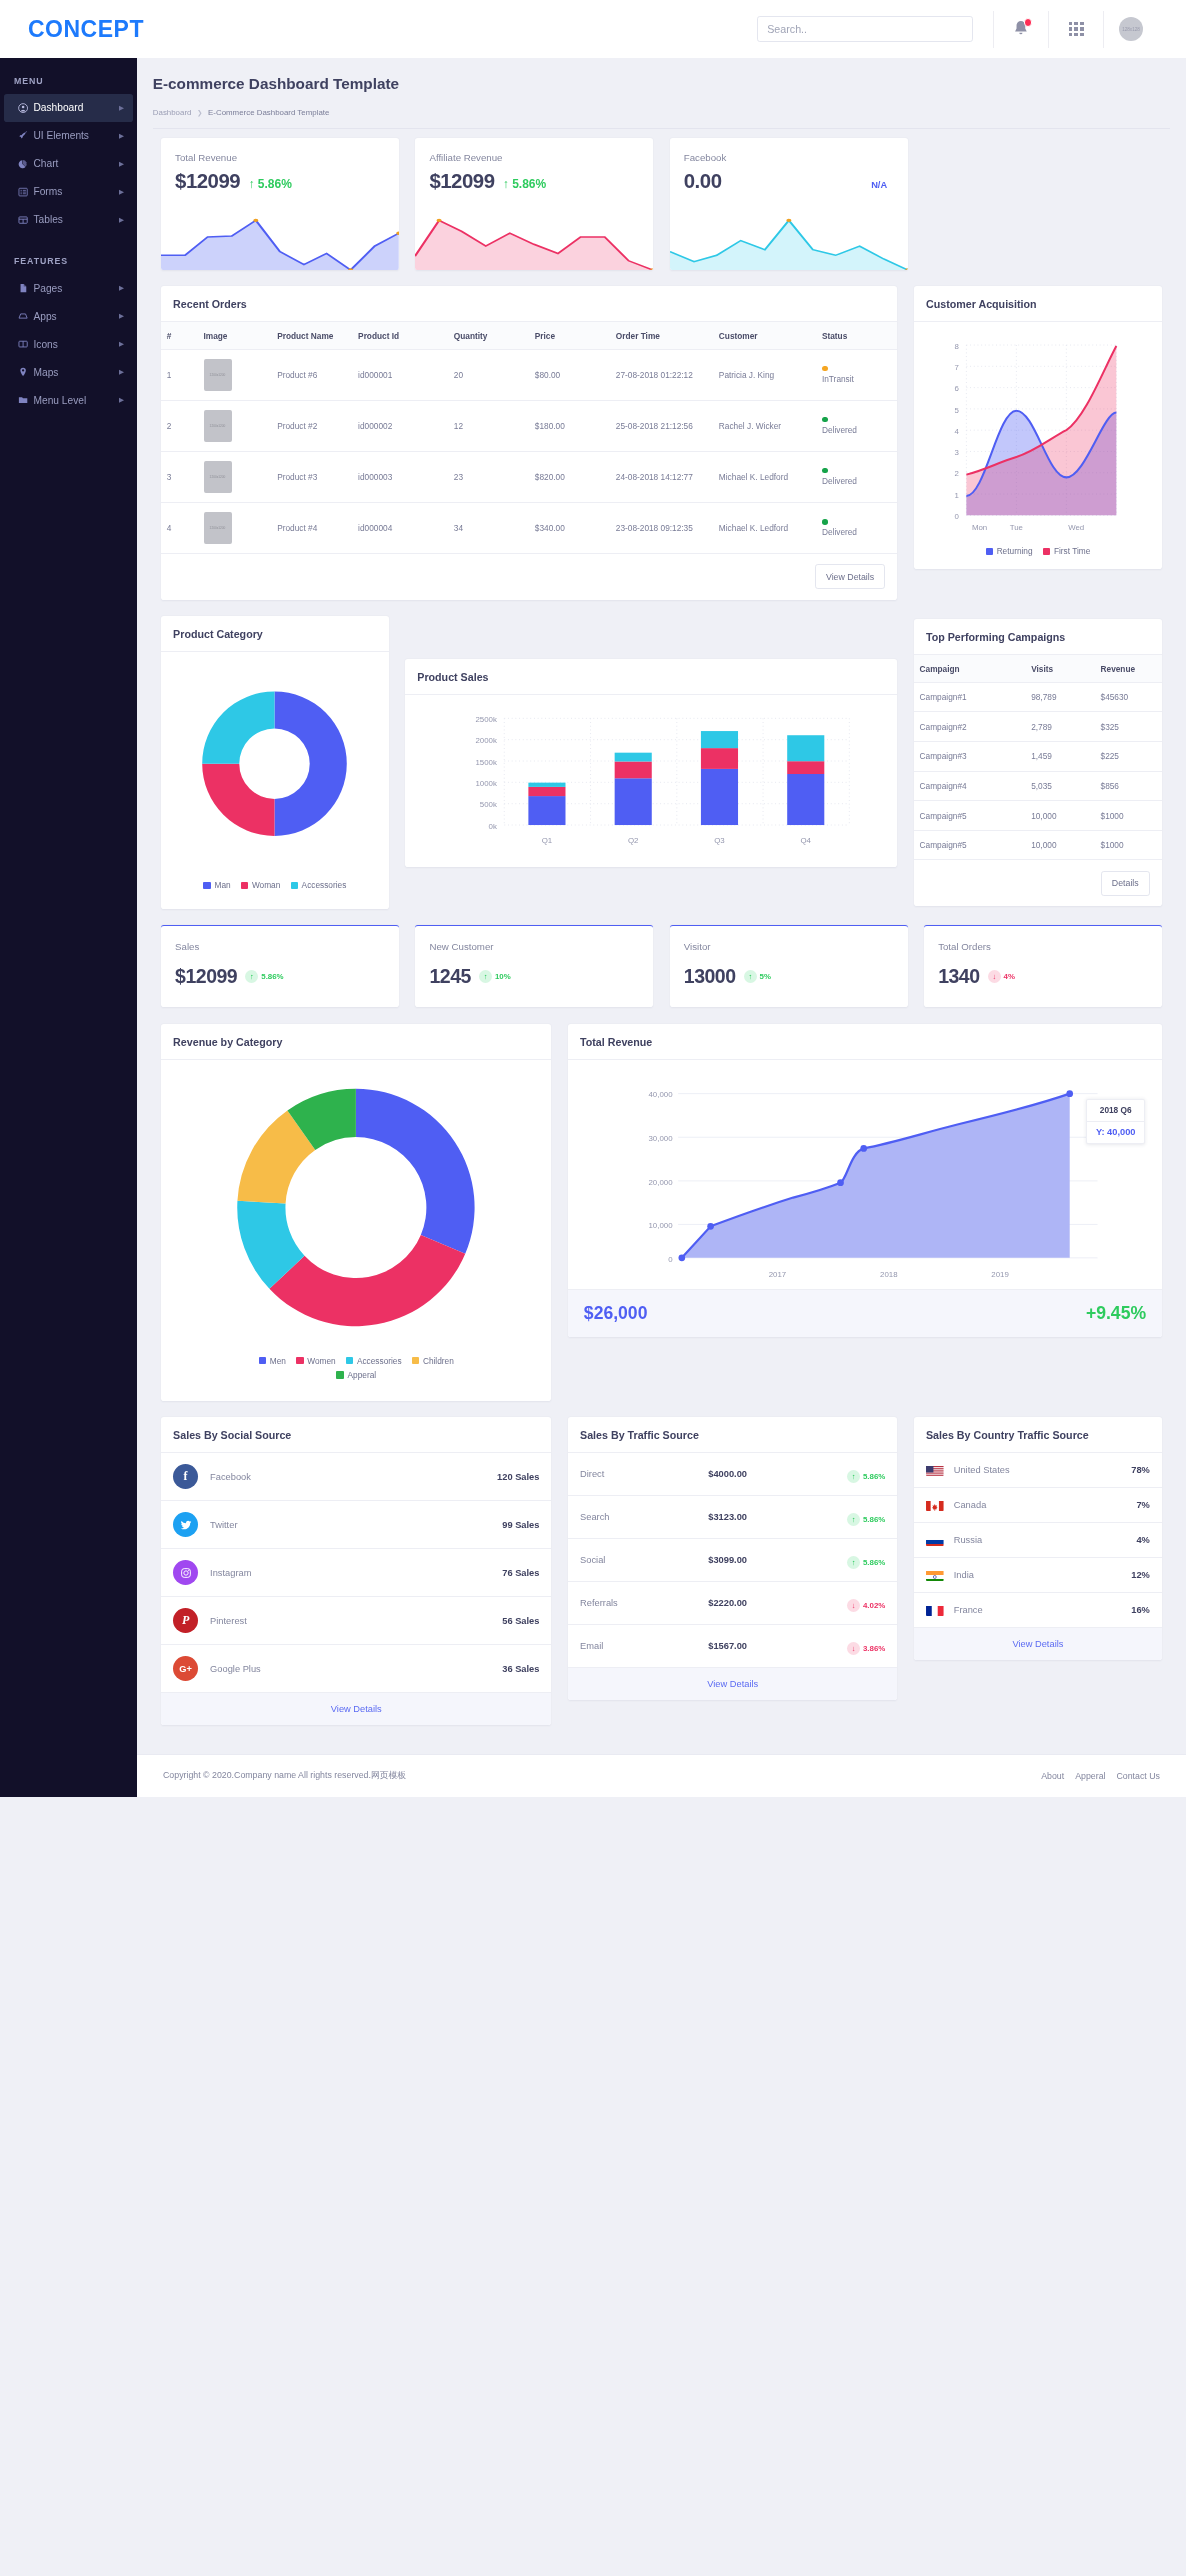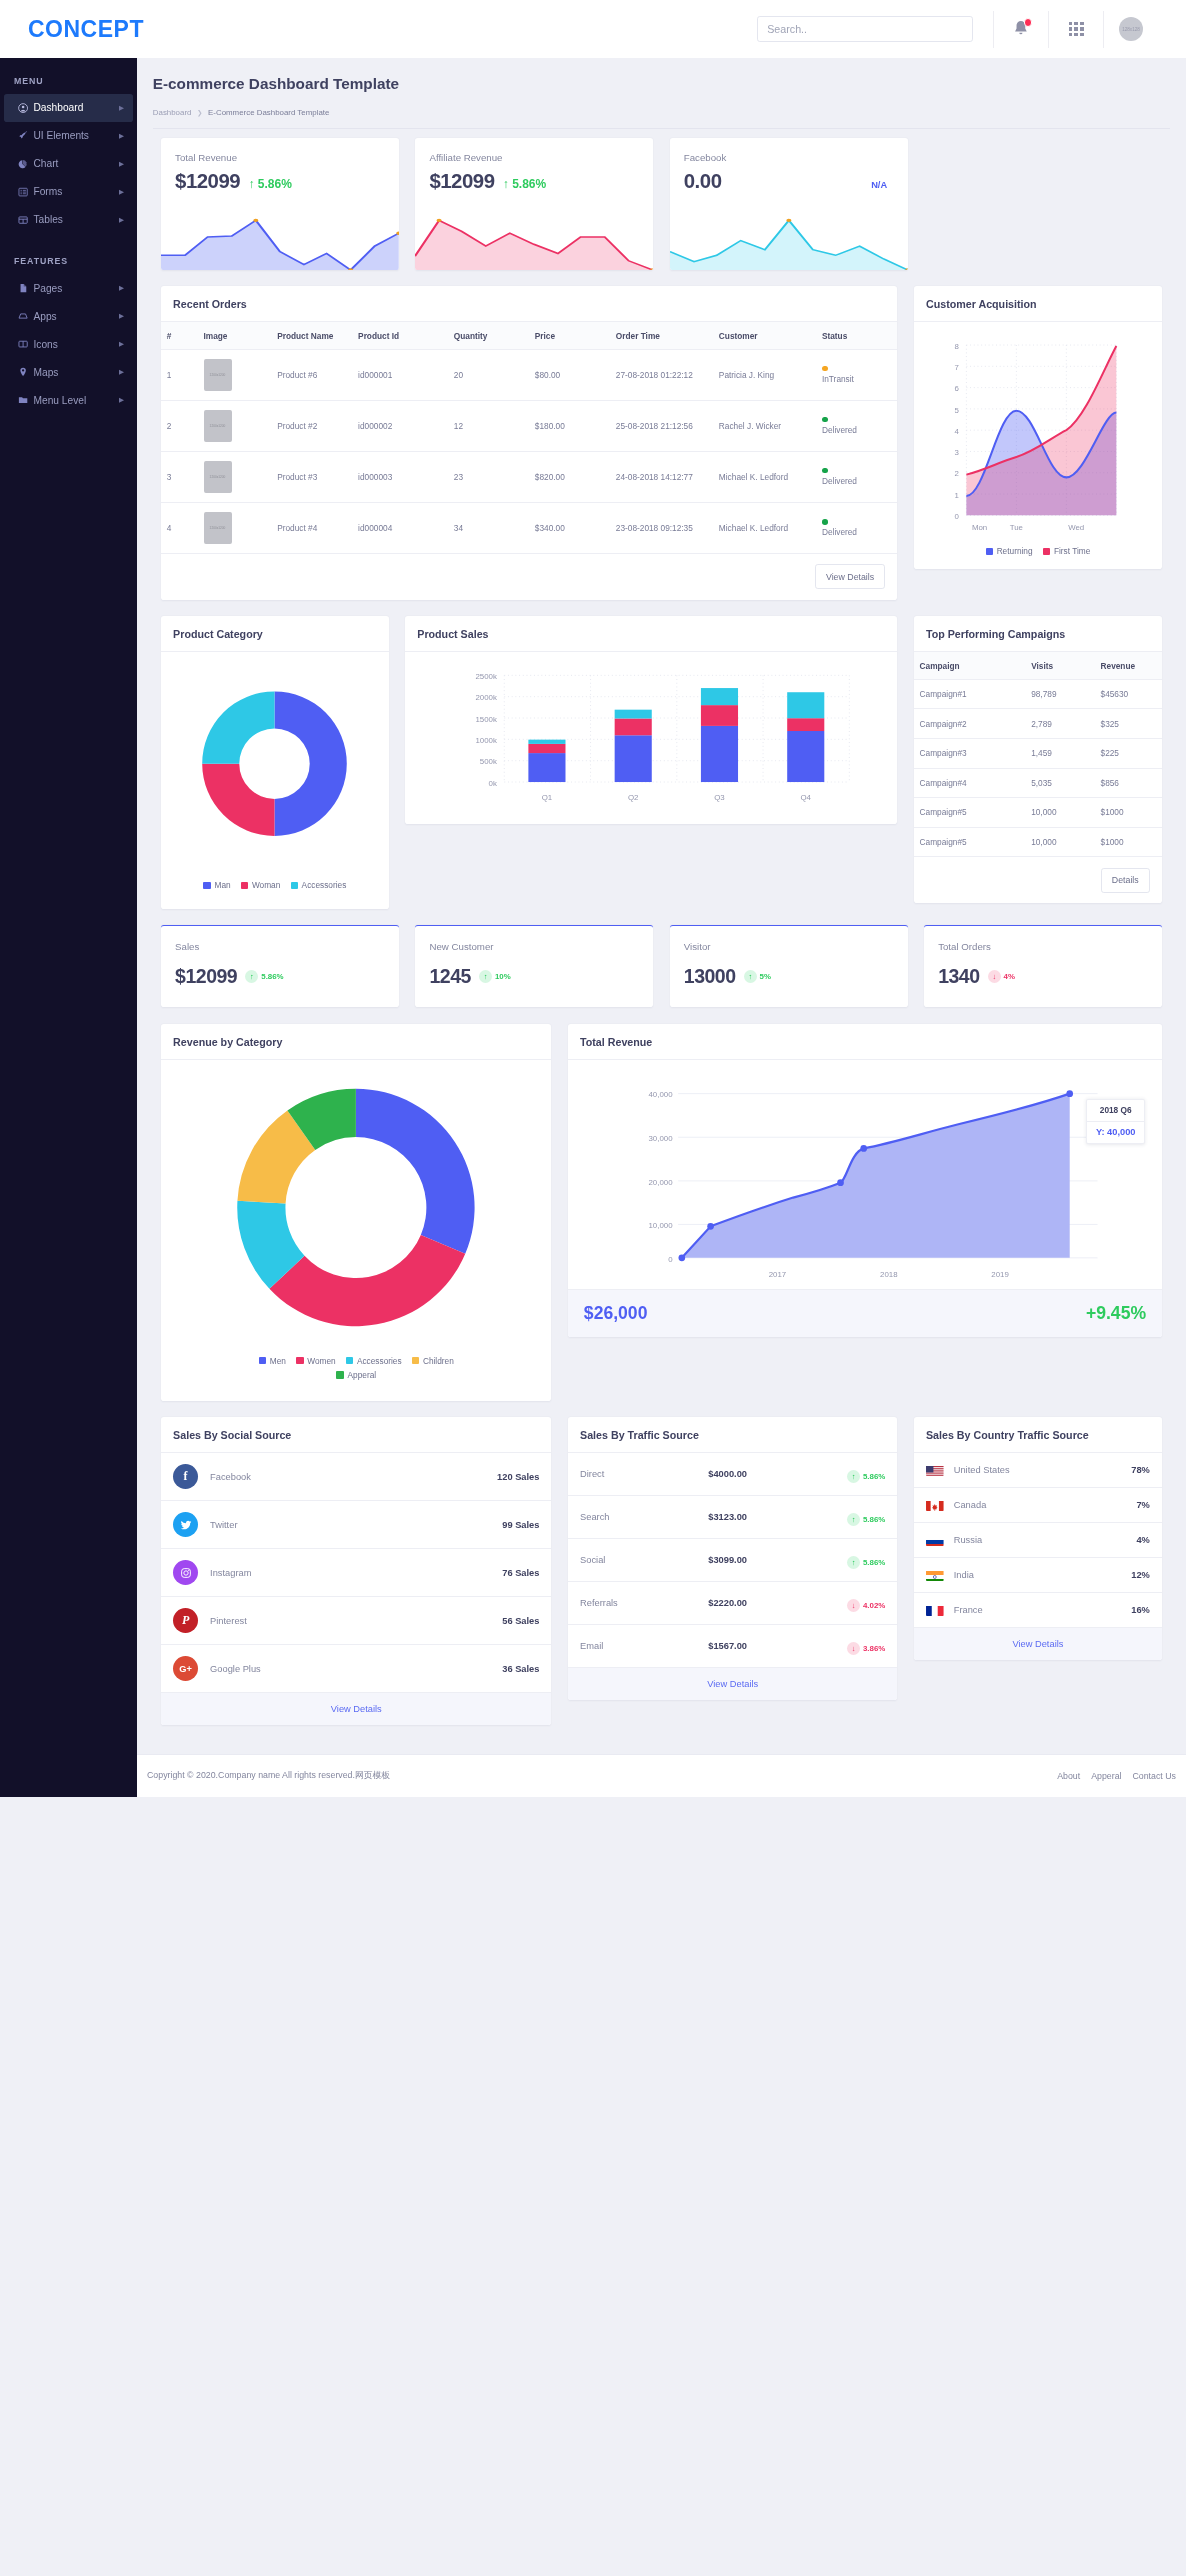--- a/index.html
+++ b/index.html
@@ -167,21 +167,21 @@
   .trow { display: flex; align-items: center; padding: 12px 12px;
     border-bottom: 0.9px solid #edeef4; }
   .tname { width: 42%; font-size: 9.3px; color: #83869e; }
   .tamt { width: 32%; font-size: 9.3px; font-weight: bold; color: #3f4160; }
   .tdelta { width: 26%; text-align: right; }
   .flag { width: 17.6px; height: 12px; margin-right: 10.2px; border-radius: 0.9px;
     overflow: hidden; display: block; flex: 0 0 17.6px; }
 
   
   .footer { background: #fff; display: flex; justify-content: space-between;
-    align-items: center; padding: 15px 10px; font-size: 8.8px; color: #83869e;
+    align-items: center; padding: 15px 26px; font-size: 8.8px; color: #83869e;
     border-top: 0.9px solid #e9eaf2; }
   .footer-links { display: flex; gap: 11px; }
   .footer-links span { cursor: pointer; }
   .axis-lbl { font-size: 8.5px; fill: #9497ae; font-family: "Liberation Sans", sans-serif; }
 </style>
 </head>
 <body>
 
 <div class="app">
 
@@ -529,21 +529,21 @@
                 </span>
               <span class="li">
                   <i class="sw" style="background:#ec3164"></i>
                   <span>First Time</span>
                 </span>
             </div>
           </div>
         </div>
       </div>
 
-      <div class="row" style="align-items:flex-start;">
+      <div class="row" style="align-items:center;">
         <div class="col" style="width:24%;">
           <div class="card">
             <div class="card-head">Product Category</div>
             <div class="chart-body" style="padding:18.5px 9.3px 0 9.3px;">
               <svg width="100%" height="190" viewBox="0 0 200 205">
                 <g transform="translate(100,100)">
                   <path d="M0,-78 A78,78 0 0 1 0,78 L0,38 A38,38 0 0 0 0,-38 Z" fill="#4f5ef3"></path>
                   <path d="M0,78 A78,78 0 0 1 -78,0 L-38,0 A38,38 0 0 0 0,38 Z" fill="#ec3164"></path>
                   <path d="M-78,0 A78,78 0 0 1 0,-78 L0,-38 A38,38 0 0 0 -38,0 Z" fill="#2ec8e6"></path>
                 </g>

